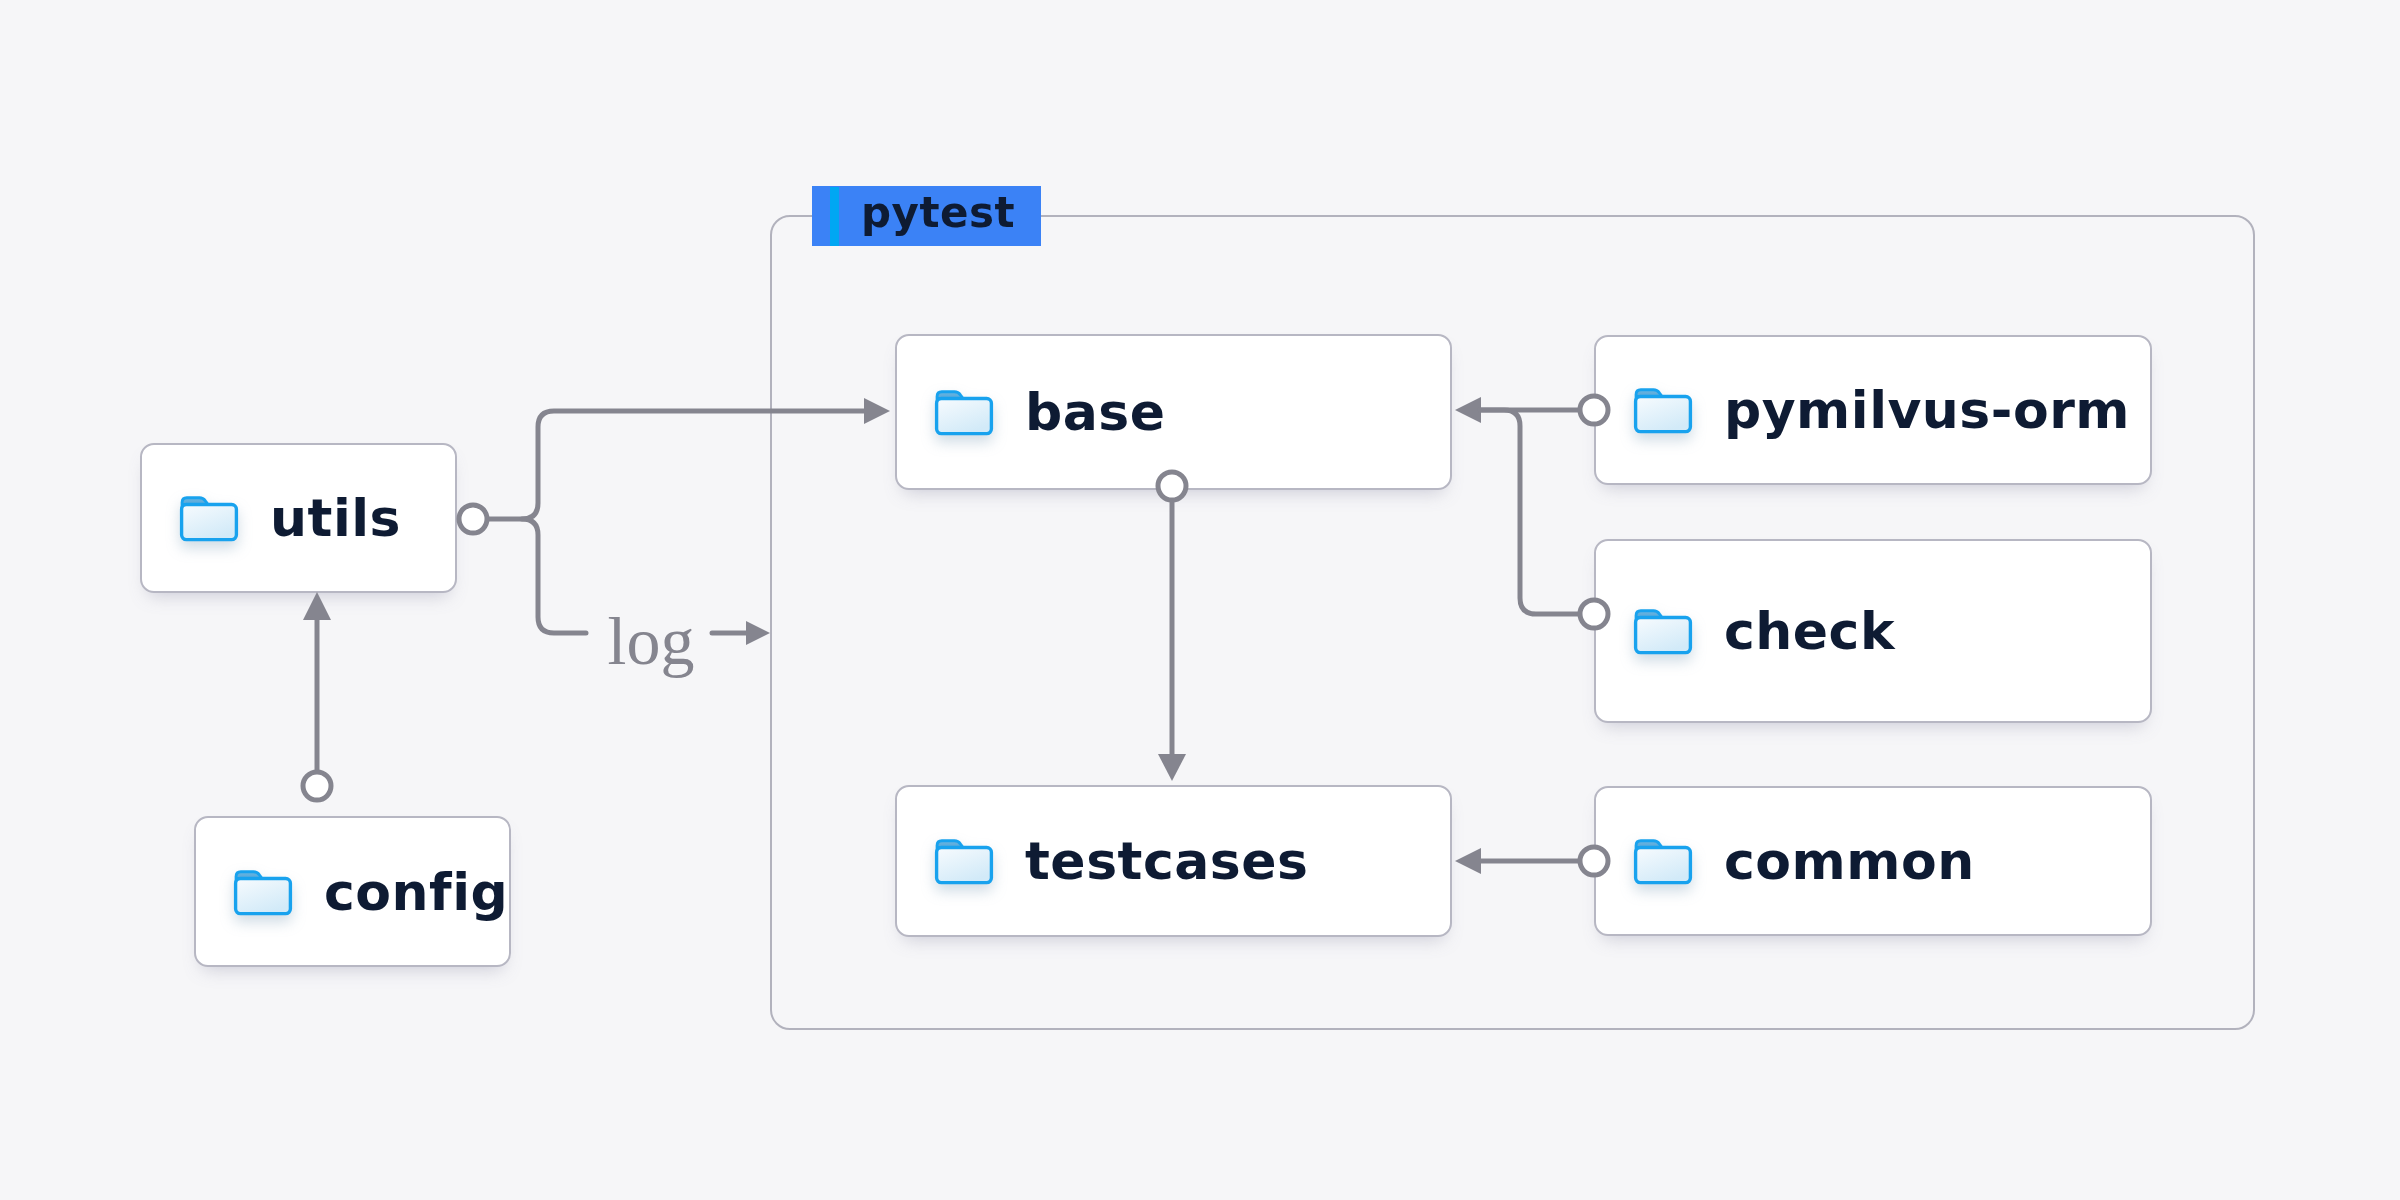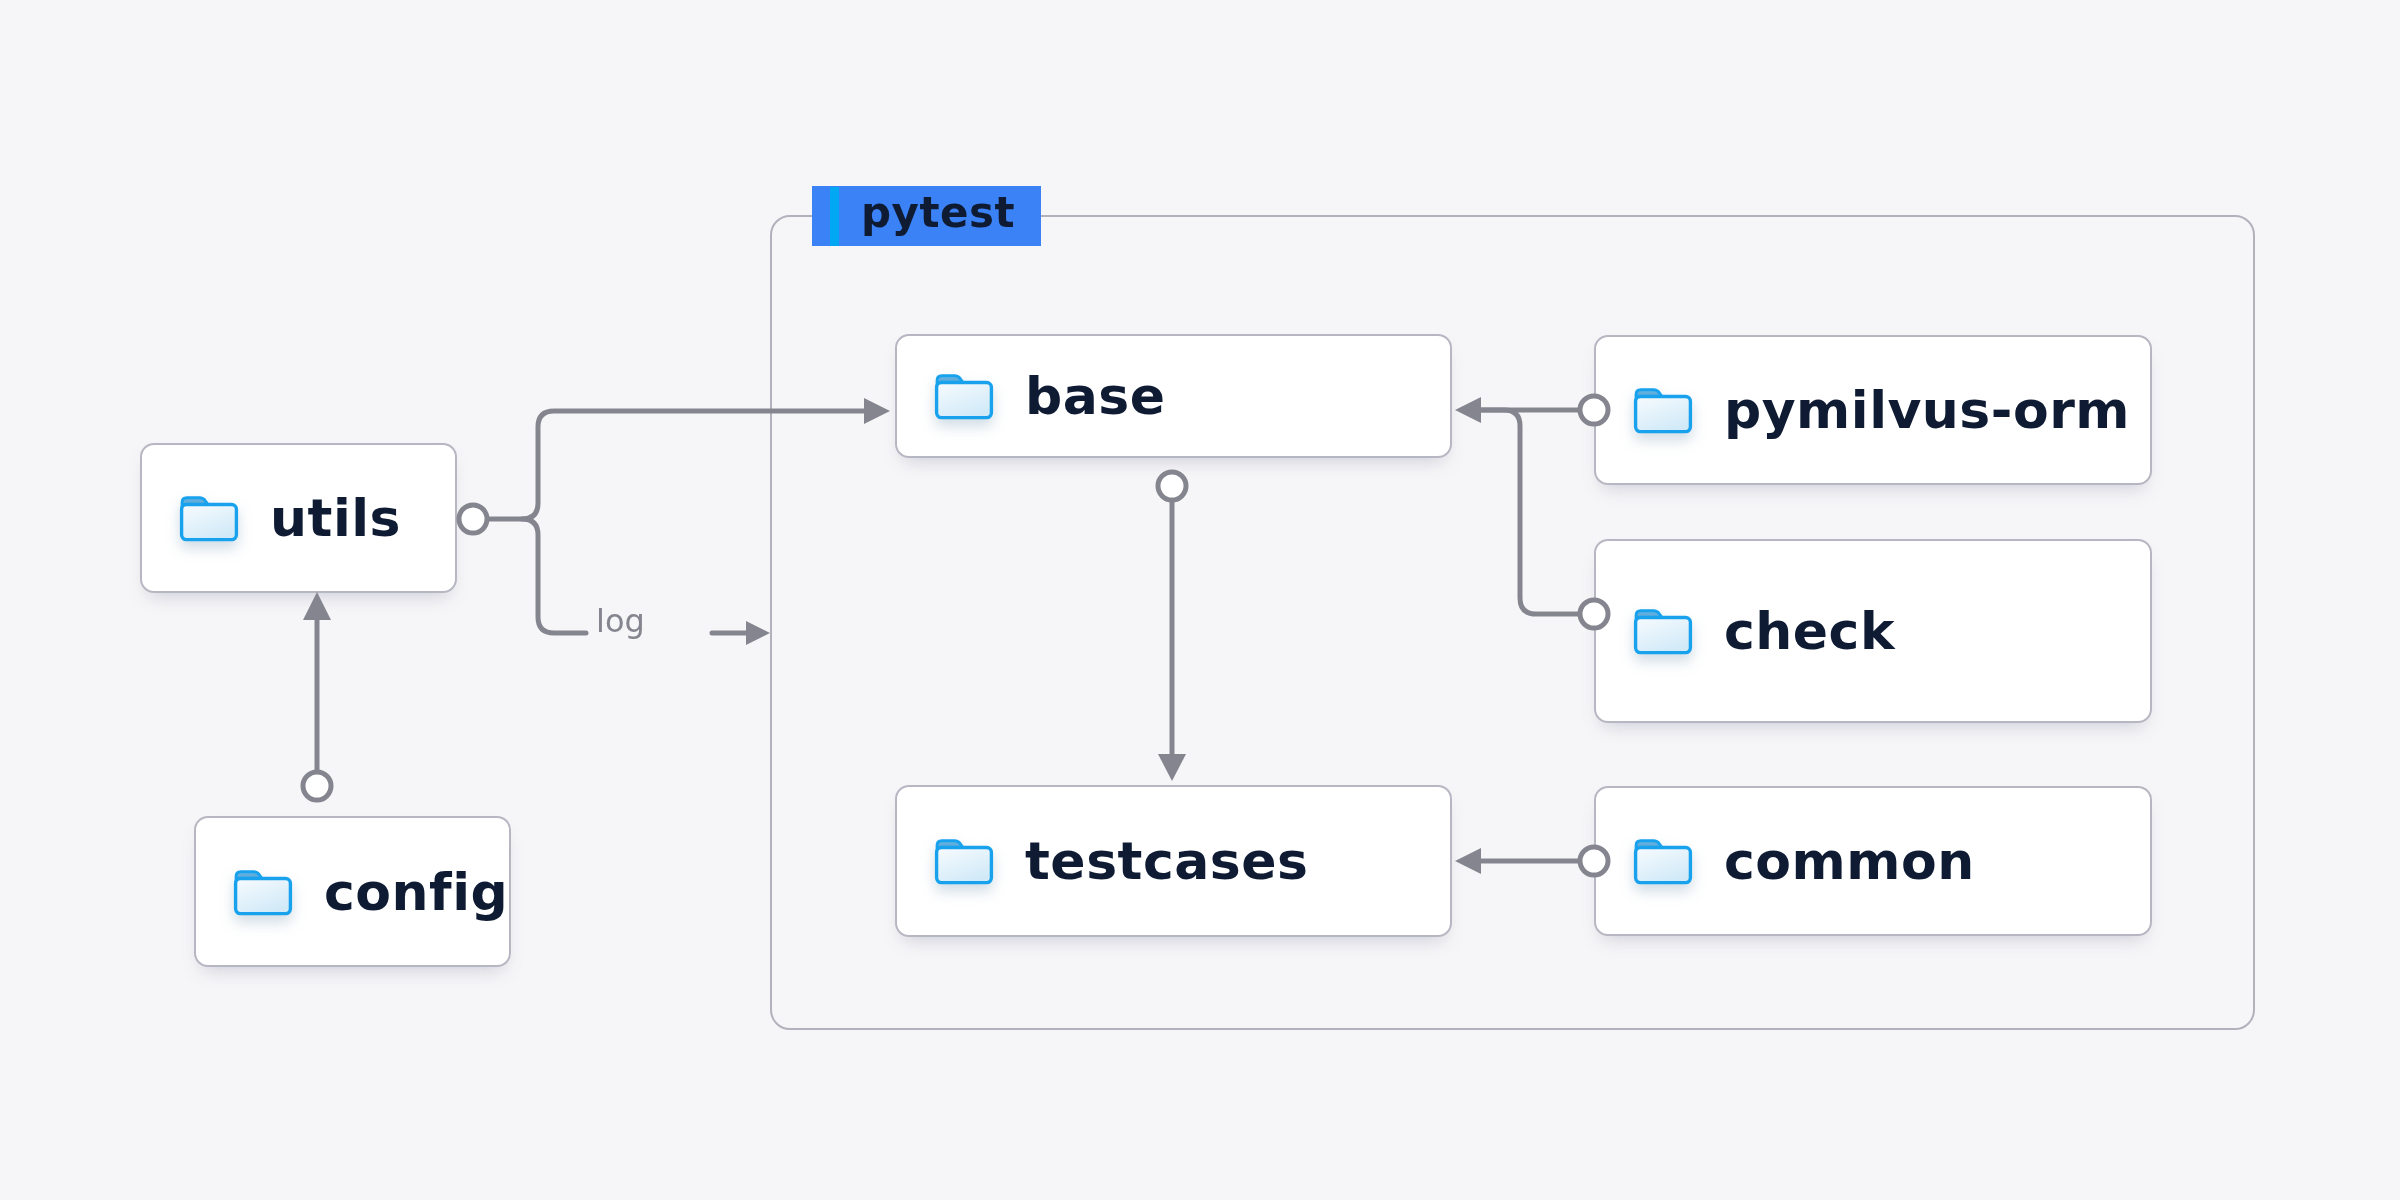--- a/index.html
+++ b/index.html
@@ -77,21 +77,21 @@
     margin-left: 30px;
     font-size: 52px;
     font-weight: bold;
     color: #0e1b33;
     letter-spacing: 0.5px;
     white-space: nowrap;
   }
 
   .node-utils     { left: 140px;  top: 443px; width: 317px; height: 150px; }
   .node-config    { left: 158px;  top: 816px; width: 317px; height: 151px; margin-left: 36px; }
-  .node-base      { left: 895px;  top: 334px; width: 557px; height: 124px; border-radius: 14px; }
+  .node-base      { left: 895px;  top: 334px; width: 557px; height: 156px; border-radius: 14px; }
   .node-testcases { left: 895px;  top: 785px; width: 557px; height: 152px; }
   .node-pymilvus  { left: 1594px; top: 335px; width: 558px; height: 150px; }
   .node-check     { left: 1594px; top: 539px; width: 558px; height: 184px; }
   .node-common    { left: 1594px; top: 786px; width: 558px; height: 150px; text-align: center; }
 
   
   .edges-layer {
     position: absolute;
     left: 0;
     top: 0;
@@ -108,26 +108,27 @@
   }
   .edge-head { fill: #85858f; stroke: none; }
   .edge-dot  { fill: #ffffff; stroke: #85858f; stroke-width: 5; }
 
   
   .log-label {
     position: absolute;
     left: 596px;
     top: 604px;
     width: 110px;
-    text-align: left;
-    font-size: 32px;
+    text-align: center;
+    font-size: 68px;
     font-weight: 500;
     color: #85858f;
     z-index: 5;
     line-height: 1.1;
+    font-family: Liberation Serif, serif;
   }
 </style>
 </head>
 <body>
 
 <div class="stage">
 
   <svg width="0" height="0" style="position:absolute" aria-hidden="true">
     <defs>
       <linearGradient id="folderBody" x1="0" y1="0" x2="0.55" y2="1">

